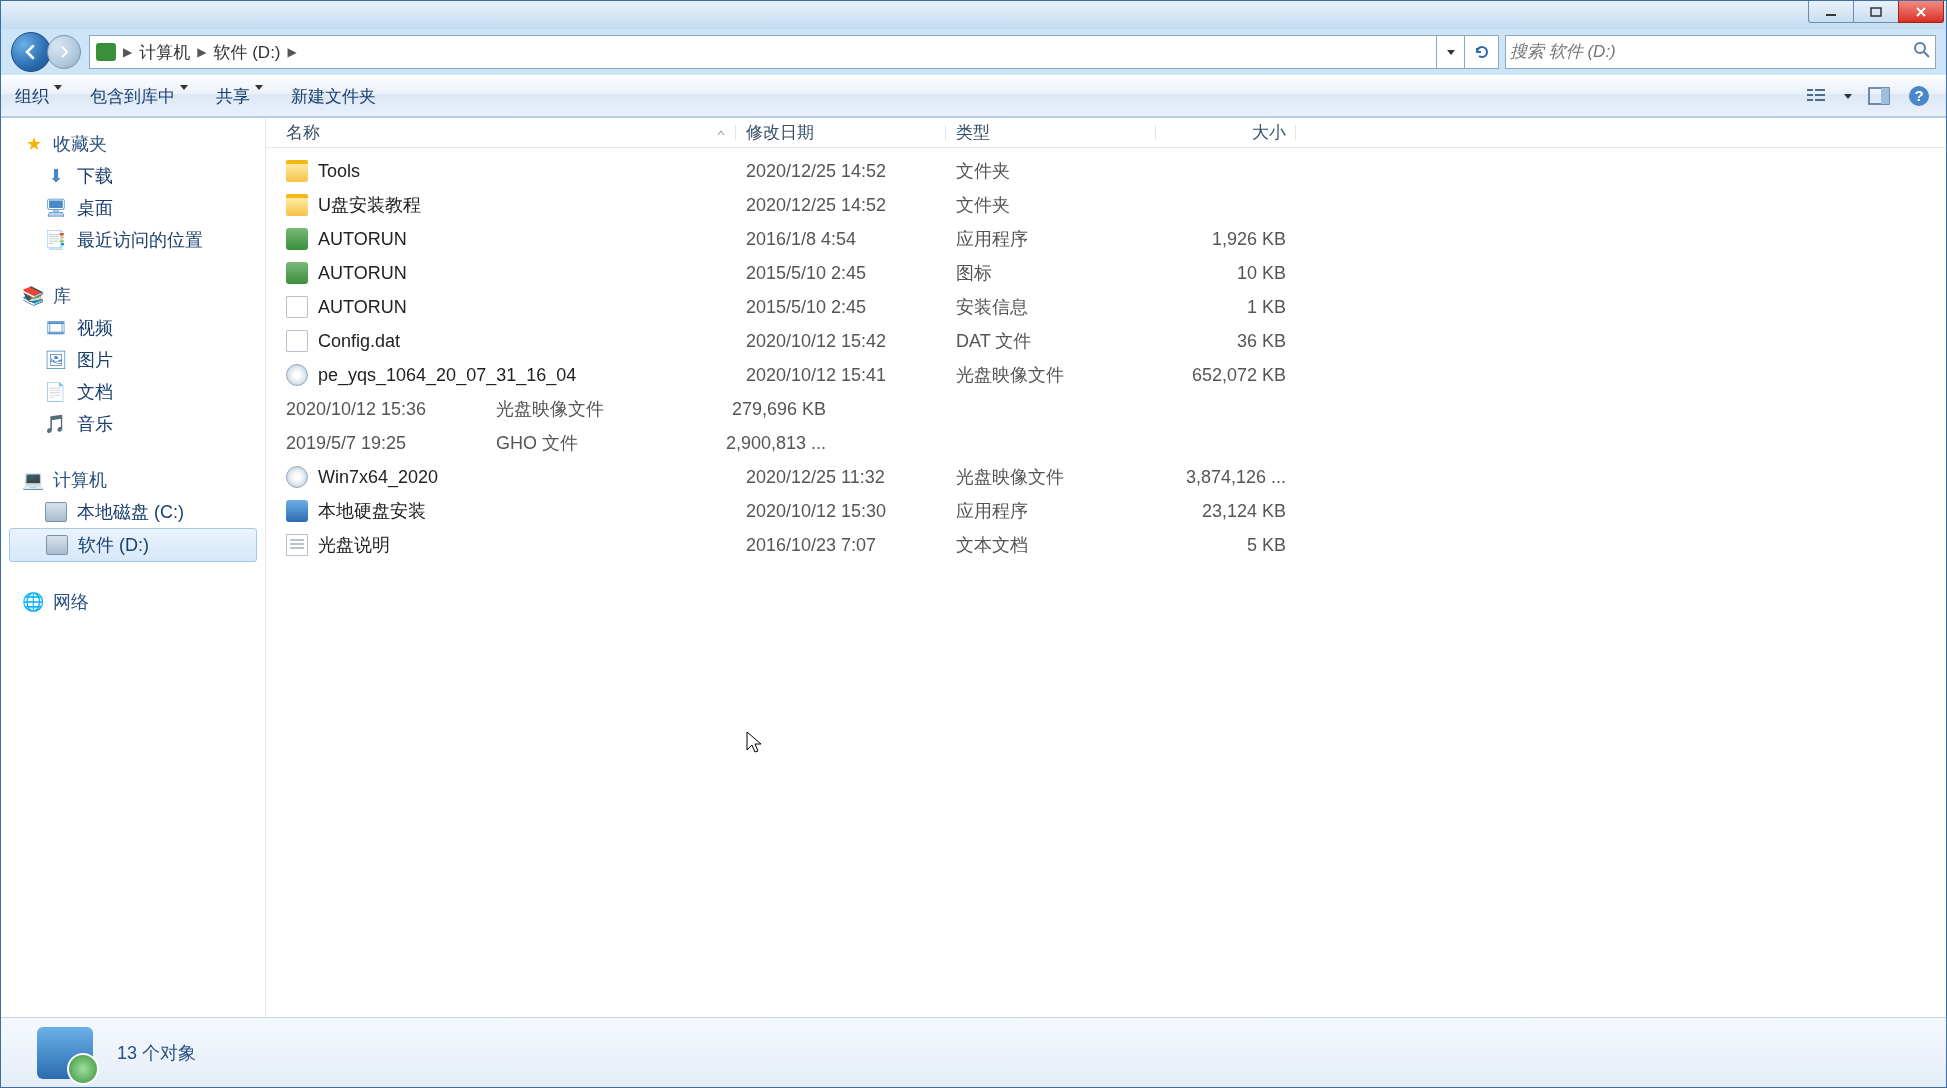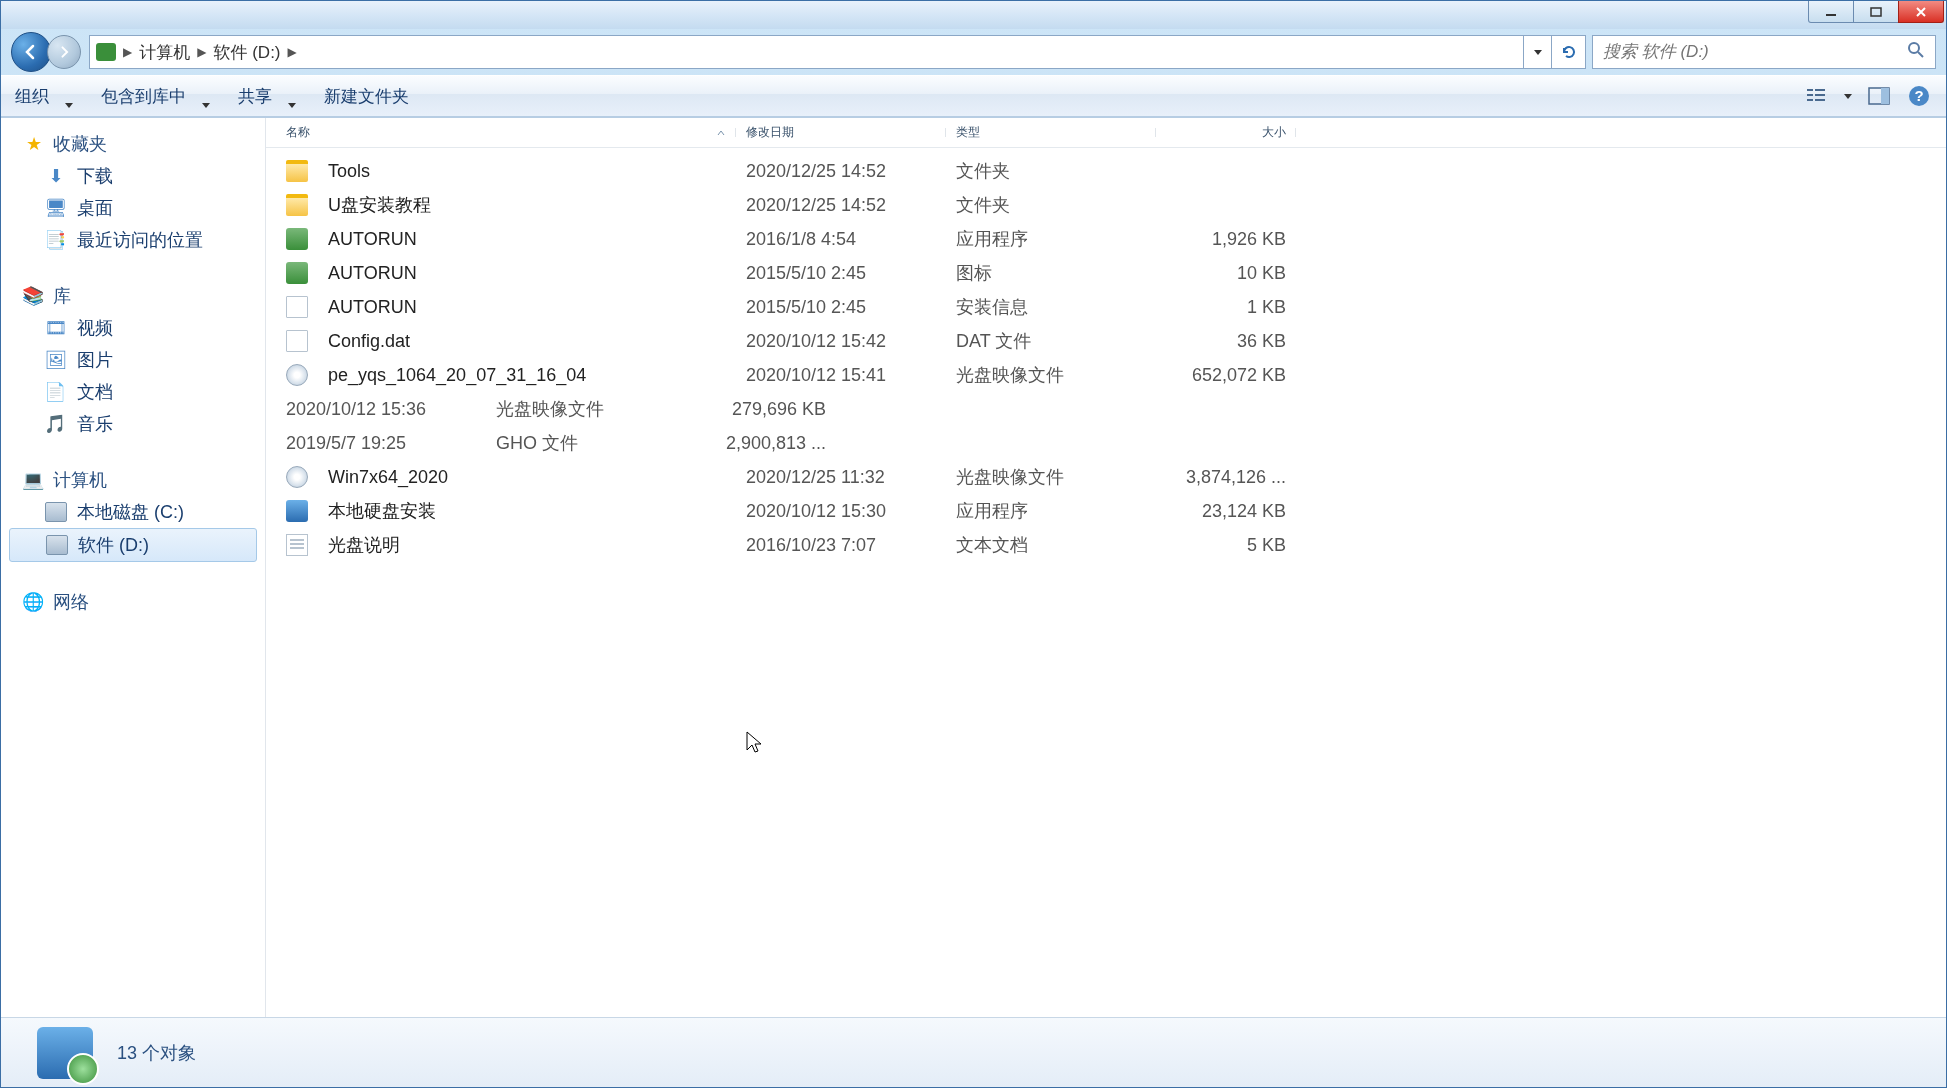--- a/index.html
+++ b/index.html
@@ -16,53 +16,53 @@
 .nav-row { height: 46px; display: flex; align-items: center; padding: 0 10px; gap: 8px; }
 .nav-buttons { display: flex; align-items: center; }
 .nav-circle { width: 40px; height: 40px; border-radius: 50%; background: radial-gradient(circle at 30% 30%, #6bb0e8, #2b6cb0 60%, #1d4e85); border: 1px solid #1d4e85; display: flex; align-items: center; justify-content: center; color: #fff; }
 .nav-circle.fwd { width: 34px; height: 34px; background: radial-gradient(circle at 30% 30%, #d8e6f2, #b2c9dd 60%, #8fa8c0); margin-left: -4px; border-color: #7a94ad; }
 .addr-container { flex: 1; display: flex; align-items: center; height: 34px; }
 .addr-bar { flex: 1; height: 100%; background: #fff; border: 1px solid #8ba7c6; display: flex; align-items: center; padding: 0 6px; gap: 4px; font-size: 17px; color: #333; }
 .addr-bar .sep { color: #555; font-size: 12px; padding: 0 3px; }
 .addr-bar .drive-ico { width: 20px; height: 18px; background: #3a8f3a; border-radius: 3px; position: relative; }
 .addr-dd { width: 28px; height: 34px; background: #fff; border: 1px solid #8ba7c6; border-left: none; display: flex; align-items: center; justify-content: center; }
 .refresh-btn { width: 34px; height: 34px; background: #fff; border: 1px solid #8ba7c6; border-left: none; display: flex; align-items: center; justify-content: center; }
-.search-box { width: 344px; height: 34px; background: #fff; border: 1px solid #8ba7c6; margin-left: 6px; display: flex; align-items: center; padding: 0 10px; }
+.search-box { width: 431px; height: 34px; background: #fff; border: 1px solid #8ba7c6; margin-left: 6px; display: flex; align-items: center; padding: 0 4px; }
 .search-box input { border: none; outline: none; flex: 1; font-size: 17px; font-style: italic; color: #888; background: transparent; }
 .search-ico { color: #5a7ba5; }
 
 .toolbar { height: 42px; background: linear-gradient(to bottom, #fbfdff 0%, #eaf1f9 45%, #dde8f4 46%, #e8f0fa 100%); border-top: 1px solid #fff; border-bottom: 1px solid #b7cde3; display: flex; align-items: center; padding: 0 14px; gap: 28px; font-size: 17px; color: #1a3e6e; }
-.toolbar .tb-item { display: flex; align-items: flex-end; gap: 16px; cursor: default; }
+.toolbar .tb-item { display: flex; align-items: flex-start; gap: 5px; cursor: default; }
 .toolbar .tb-right { margin-left: auto; display: flex; align-items: center; gap: 14px; }
 .tb-icobtn { width: 26px; height: 26px; display: flex; align-items: center; justify-content: center; }
 
 .body-area { flex: 1; display: flex; background: #fff; border-top: 1px solid #b7cde3; overflow: hidden; }
 .sidebar { width: 265px; border-right: 1px solid #e1e6ec; padding: 10px 4px; font-size: 18px; color: #1a3e6e; overflow-y: auto; }
 .side-group { margin-bottom: 24px; }
 .side-head { display: flex; align-items: center; gap: 8px; padding: 4px 18px; font-weight: 400; color: #2a5080; }
 .side-item { display: flex; align-items: center; gap: 10px; padding: 4px 18px 4px 40px; cursor: default; }
 .side-item.selected { background: linear-gradient(to bottom, #eaf3fc, #d6e8fa); border: 1px solid #a5c9e8; border-radius: 3px; margin: 0 4px; padding-left: 36px; }
 .ico { width: 22px; height: 20px; display: inline-flex; align-items: center; justify-content: center; flex-shrink: 0; }
 .ico.star { color: #f4b400; }
 .ico.folder-b { color: #4a88c7; }
 .ico.drive { background: linear-gradient(#d8e2ec,#a8bcd0); border-radius: 2px; border: 1px solid #7a94ad; }
 
 .content { flex: 1; display: flex; flex-direction: column; overflow: hidden; }
-.col-headers { height: 30px; display: flex; align-items: center; border-bottom: 1px solid #e4e9ee; font-size: 12px; color: #38506a; padding-left: 10px; }
+.col-headers { height: 30px; display: flex; align-items: center; border-bottom: 1px solid #e4e9ee; font-size: 17px; color: #38506a; padding-left: 10px; }
 .col-headers .col { padding: 0 10px; position: relative; }
 .col-headers .col::after { content:""; position:absolute; right:0; top:4px; bottom:4px; width:1px; background:#e0e5ea; }
 .col.name { width: 460px; display:flex; align-items:center; gap:6px; }
 .col.date { width: 210px; }
 .col.type { width: 210px; }
 .col.size { width: 140px; text-align: right; }
 
 .file-list { flex: 1; overflow-y: auto; padding: 6px 0; }
 .file-row { display: flex; align-items: center; height: 34px; font-size: 18px; color: #222; padding-left: 10px; cursor: default; }
 .file-row.last-focus { border: 1px solid #a5c9e8; background: linear-gradient(to bottom, #f6fafe, #e9f3fc); border-radius: 2px; margin-right: 6px; }
-.file-row .fname { width: 460px; display: flex; align-items: center; gap: 20px; padding-left: 10px; }
+.file-row .fname { width: 460px; display: flex; align-items: center; gap: 10px; padding-left: 10px; }
 .file-row .fdate { width: 210px; color: #555; padding-left:10px; }
 .file-row .ftype { width: 210px; color: #555; padding-left:10px;}
 .file-row .fsize { width: 140px; text-align: right; color: #555; padding-right: 10px; }
 .fico { width: 22px; height: 22px; display: inline-flex; align-items: center; justify-content: center; flex-shrink: 0; }
 .fico.folder { background: linear-gradient(#ffe9a8,#f6c345); border-radius: 2px; border-top: 4px solid #f2b90f; }
 .fico.app { background: linear-gradient(#7ab87a,#3a8f3a); border-radius: 3px; }
 .fico.gen { background: #fff; border: 1px solid #b7c3cf; border-radius: 1px; }
 .fico.disc { background: radial-gradient(circle, #fff 20%, #d8e2ec 60%, #a8bcd0); border-radius: 50%; border: 1px solid #9ab; }
 .fico.blue { background: linear-gradient(#6bb0e8,#2b6cb0); border-radius: 3px; }
 .fico.txt { background:#fff; border:1px solid #b7c3cf; position:relative; }

